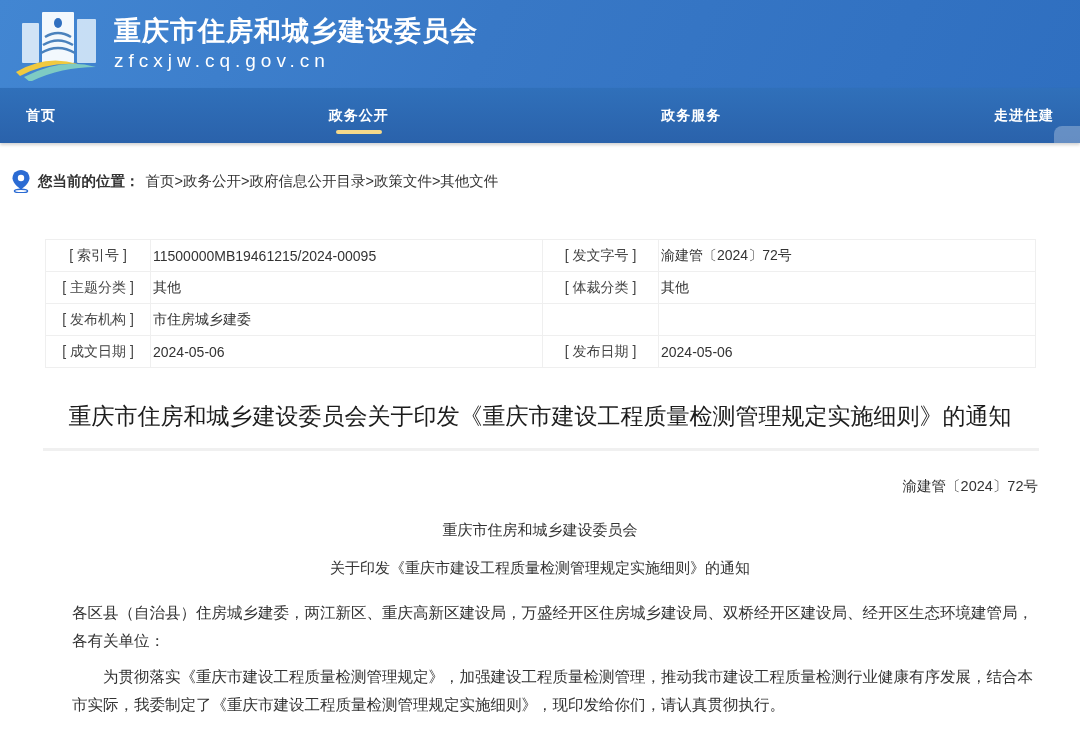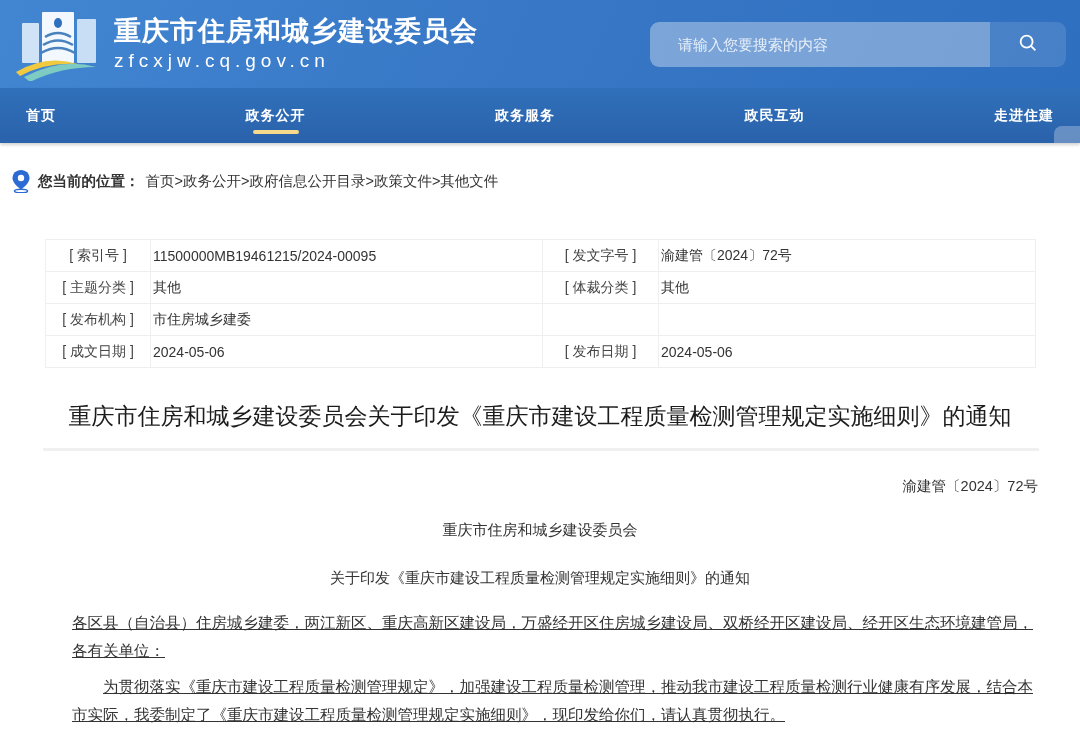--- a/index.html
+++ b/index.html
@@ -74,22 +74,22 @@
   
   .doc-title{
     margin:30px auto 0; width:1040px; text-align:center;
     font-size:23px; font-weight:normal; color:#1c1c1c; line-height:37px;
   }
   .doc-divider{ margin:13px 0 0 43px; width:996px; height:3px; background:#f0f0f0; }
   .doc-number{
     margin:26px 42px 0 0; text-align:right; font-size:14.5px; color:#333;
   }
   .doc-org{ margin-top:25px; text-align:center; font-size:15px; color:#333; }
-  .doc-subtitle{ margin-top:29px; text-align:center; font-size:15px; color:#333; }
-  .doc-body{ margin:21px 40px 0 72px; font-size:15.5px; color:#333; line-height:28px;text-decoration:underline; }
+  .doc-subtitle{ margin-top:19px; text-align:center; font-size:15px; color:#333; }
+  .doc-body{ margin:21px 40px 0 72px; font-size:15.5px; color:#333; line-height:28px; }
   .doc-body p.p2{ text-indent:2em; margin-top:8px; }
 </style>
 </head>
 <body>
 
 <header class="site-header">
   <span class="logo">
     <svg viewBox="0 0 90 74" width="90" height="74">
       <rect x="8" y="16" width="17" height="40" rx="1" fill="#dcebf8" opacity="0.92"></rect>
       <rect x="63" y="12" width="19" height="44" rx="1" fill="#d3e6f7" opacity="0.92"></rect>
@@ -99,48 +99,33 @@
       <path d="M29 38 q15 -9 30 0" stroke="#4a82bd" stroke-width="2.5" fill="none"></path>
       <path d="M27 46 q17 -10 34 0" stroke="#4a82bd" stroke-width="2.5" fill="none"></path>
       <path d="M2 65 q30 -18 62 -8 q-32 -2 -58 12 z" fill="#f0c93f"></path>
       <path d="M10 70 q38 -20 72 -10 q-36 0 -66 15 z" fill="#7ecbc3"></path>
     </svg>
   </span>
   <div class="site-ident">
     <div class="site-title">重庆市住房和城乡建设委员会</div>
     <div class="site-url">zfcxjw.cq.gov.cn</div>
   </div>
-  <div class="search-box">
-    <input class="search-input" type="text" placeholder="请输入您要搜索的内容" style="">
-    <button class="search-btn">
-      <span>
-        <svg viewBox="0 0 24 24" width="22" height="22" fill="none" stroke="#fff" stroke-width="2">
-          <circle cx="10.5" cy="10.5" r="6.5"></circle>
-          <line x1="15.5" y1="15.5" x2="20" y2="20"></line>
-        </svg>
-      </span>
-    </button>
-  </div>
 </header>
 
 <nav class="main-nav">
   <div class="nav-item">
     <span>首页</span>
     
   </div>
   <div class="nav-item active">
     <span>政务公开</span>
     <span class="underline"></span>
   </div>
   <div class="nav-item">
     <span>政务服务</span>
-    
-  </div>
-  <div class="nav-item">
-    <span>政民互动</span>
     
   </div>
   <div class="nav-item">
     <span>走进住建</span>
     
   </div>
   <span class="corner-widget"></span>
 </nav>
 
 <div class="breadcrumb">

